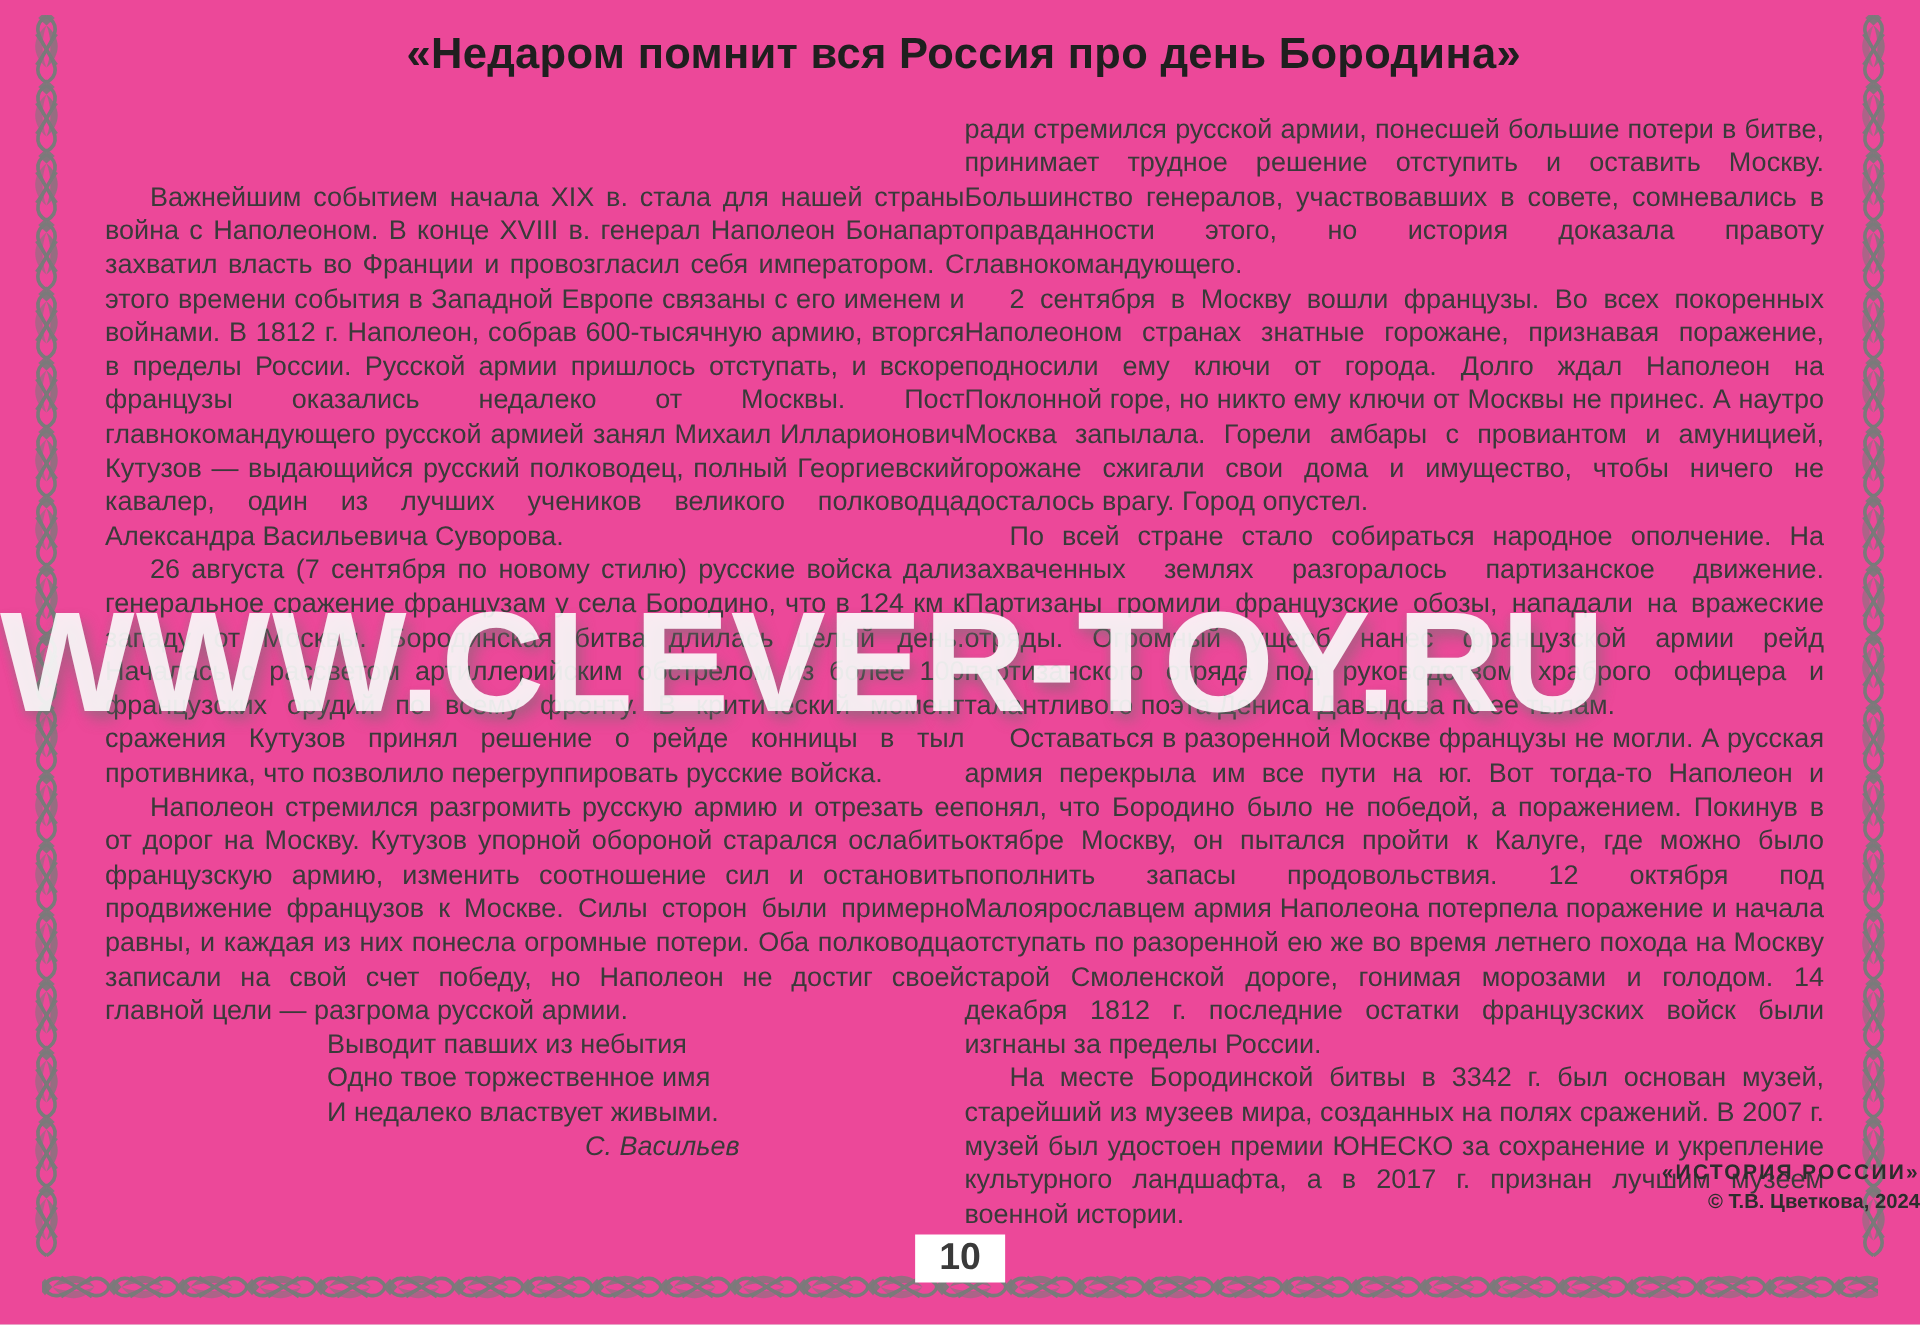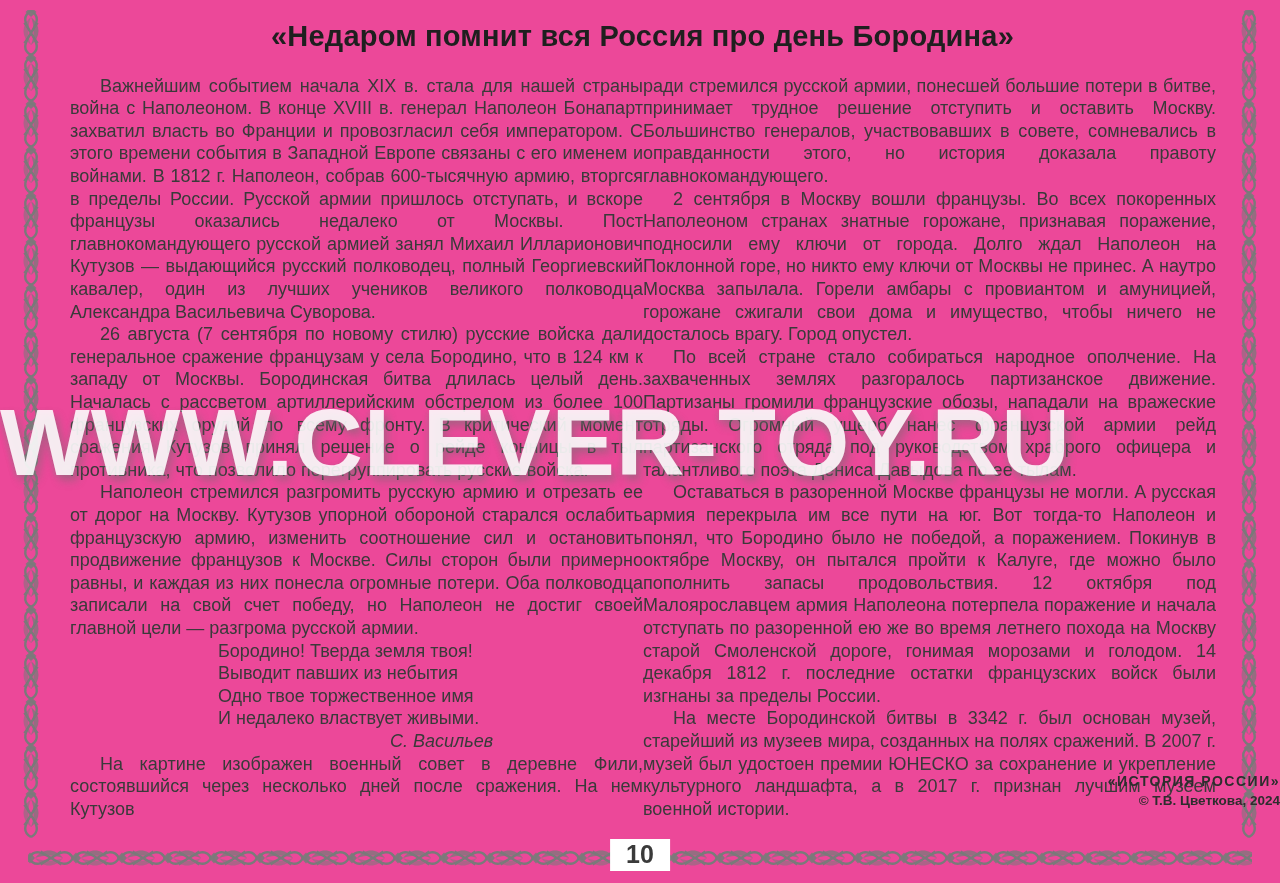--- a/index.html
+++ b/index.html
@@ -49,21 +49,21 @@
     text-align:right;line-height:1.45;
     z-index:1;
   }
   .footer-series{font-size:14px;font-weight:700;letter-spacing:1.5px;color:#2d2d2d;}
   .footer-copyright{font-size:13.5px;font-weight:600;color:#2d2d2d;}
   .border-v{position:absolute;top:10px;color:var(--ornament,#7a7a7a);}
   #border-left{left:16px;}
   #border-right{right:16px;}
   #border-bottom{position:absolute;bottom:10px;left:28px;color:var(--ornament,#7a7a7a);}
   .page-number{
-    position:absolute;bottom:12px;left:50%;transform:translateX(-50%);
+    position:absolute;bottom:28px;left:50%;transform:translateX(-50%);
     background:#ffffff;
     padding:0 16px;
     height:32px;line-height:30px;
     font-size:25px;font-weight:700;color:#3a3a3a;
     z-index:3;
   }
 </style>
 </head>
 <body>
 
@@ -581,27 +581,25 @@
     </svg>
 
   <div class="title">«Недаром помнит вся Россия про день Бородина»</div>
 
   <div class="columns">
     <div class="col">
       <p class="indent">Важнейшим событием начала XIX в. стала для нашей страны война с Наполеоном. В конце XVIII в. генерал Наполеон Бонапарт захватил власть во Франции и провозгласил себя императором. С этого времени события в Западной Европе связаны с его именем и войнами. В 1812 г. Наполеон, собрав 600-тысячную армию, вторгся в пределы России. Русской армии пришлось отступать, и вскоре французы оказались недалеко от Москвы. Пост главнокомандующего русской армией занял Михаил Илларионович Кутузов — выдающийся русский полководец, полный Георгиевский кавалер, один из лучших учеников великого полководца Александра Васильевича Суворова.</p>
       <p class="indent">26 августа (7 сентября по новому стилю) русские войска дали генеральное сражение французам у села Бородино, что в 124 км к западу от Москвы. Бородинская битва длилась целый день. Началась с рассветом артиллерийским обстрелом из более 100 французских орудий по всему фронту. В критический момент сражения Кутузов принял решение о рейде конницы в тыл противника, что позволило перегруппировать русские войска.</p>
       <p class="indent">Наполеон стремился разгромить русскую армию и отрезать ее от дорог на Москву. Кутузов упорной обороной старался ослабить французскую армию, изменить соотношение сил и остановить продвижение французов к Москве. Силы сторон были примерно равны, и каждая из них понесла огромные потери. Оба полководца записали на свой счет победу, но Наполеон не достиг своей главной цели — разгрома русской армии.</p>
       <div class="poem">
-        <div class="poem-line">Бородино! Тверда земля твоя!</div>
         <div class="poem-line">Выводит павших из небытия</div>
         <div class="poem-line">Одно твое торжественное имя</div>
         <div class="poem-line">И недалеко властвует живыми.</div>
         <div class="poem-author">С. Васильев</div>
       </div>
-      <p class="indent">На картине изображен военный совет в деревне Фили, состоявшийся через несколько дней после сражения. На нем Кутузов</p>
     </div>
     <div class="col">
       <p>ради стремился русской армии, понесшей большие потери в битве, принимает трудное решение отступить и оставить Москву. Большинство генералов, участвовавших в совете, сомневались в оправданности этого, но история доказала правоту главнокомандующего.</p>
       <p class="indent">2 сентября в Москву вошли французы. Во всех покоренных Наполеоном странах знатные горожане, признавая поражение, подносили ему ключи от города. Долго ждал Наполеон на Поклонной горе, но никто ему ключи от Москвы не принес. А наутро Москва запылала. Горели амбары с провиантом и амуницией, горожане сжигали свои дома и имущество, чтобы ничего не досталось врагу. Город опустел.</p>
       <p class="indent">По всей стране стало собираться народное ополчение. На захваченных землях разгоралось партизанское движение. Партизаны громили французские обозы, нападали на вражеские отряды. Огромный ущерб нанес французской армии рейд партизанского отряда под руководством храброго офицера и талантливого поэта Дениса Давыдова по ее тылам.</p>
       <p class="indent">Оставаться в разоренной Москве французы не могли. А русская армия перекрыла им все пути на юг. Вот тогда-то Наполеон и понял, что Бородино было не победой, а поражением. Покинув в октябре Москву, он пытался пройти к Калуге, где можно было пополнить запасы продовольствия. 12 октября под Малоярославцем армия Наполеона потерпела поражение и начала отступать по разоренной ею же во время летнего похода на Москву старой Смоленской дороге, гонимая морозами и голодом. 14 декабря 1812 г. последние остатки французских войск были изгнаны за пределы России.</p>
       <p class="indent">На месте Бородинской битвы в 3342 г. был основан музей, старейший из музеев мира, созданных на полях сражений. В 2007 г. музей был удостоен премии ЮНЕСКО за сохранение и укрепление культурного ландшафта, а в 2017 г. признан лучшим музеем военной истории.</p>
     </div>
   </div>
 

